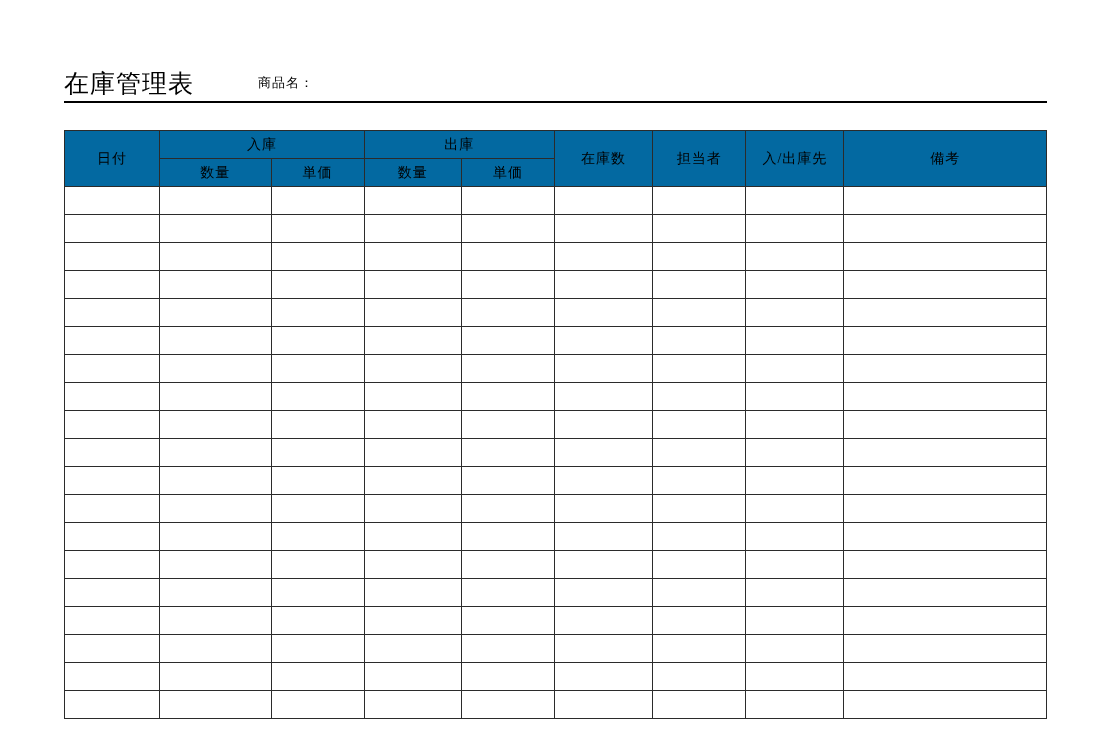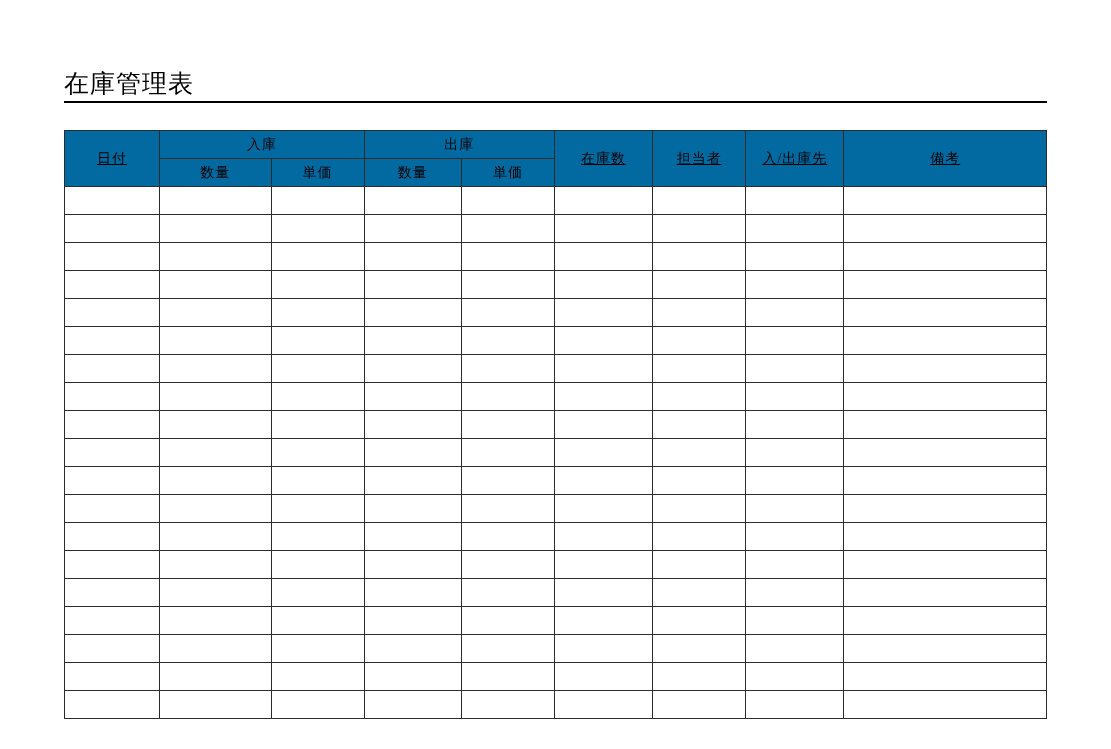--- a/index.html
+++ b/index.html
@@ -89,21 +89,20 @@
   table.stock thead th {
     background: #0369a1;
     font-weight: normal;
     font-size: 14px;
     letter-spacing: 1px;
     text-align: center;
     vertical-align: middle;
   }
   .hdr-tall {
     height: 54px;
-    text-decoration: underline;
   }
   .hdr-top {
     height: 27px;
   }
   .hdr-sub {
     height: 27px;
     font-size: 13px;
   }
   table.stock tbody td {
     height: 27px;
@@ -122,20 +121,21 @@
   col.c-note   { width: 200px; }
 </style>
 </head>
 <body>
 
 <div class="sheet">
 
   <div class="header">
     <div class="doc-title">在庫管理表</div>
     <div class="header-fields">
+      <div class="field field-name">商品名：</div>
     </div>
   </div>
   <div class="header-rule"></div>
 
   <div class="table-wrap">
     <table class="stock">
       <colgroup>
         <col class="c-date">
         <col class="c-inq">
         <col class="c-inp">

